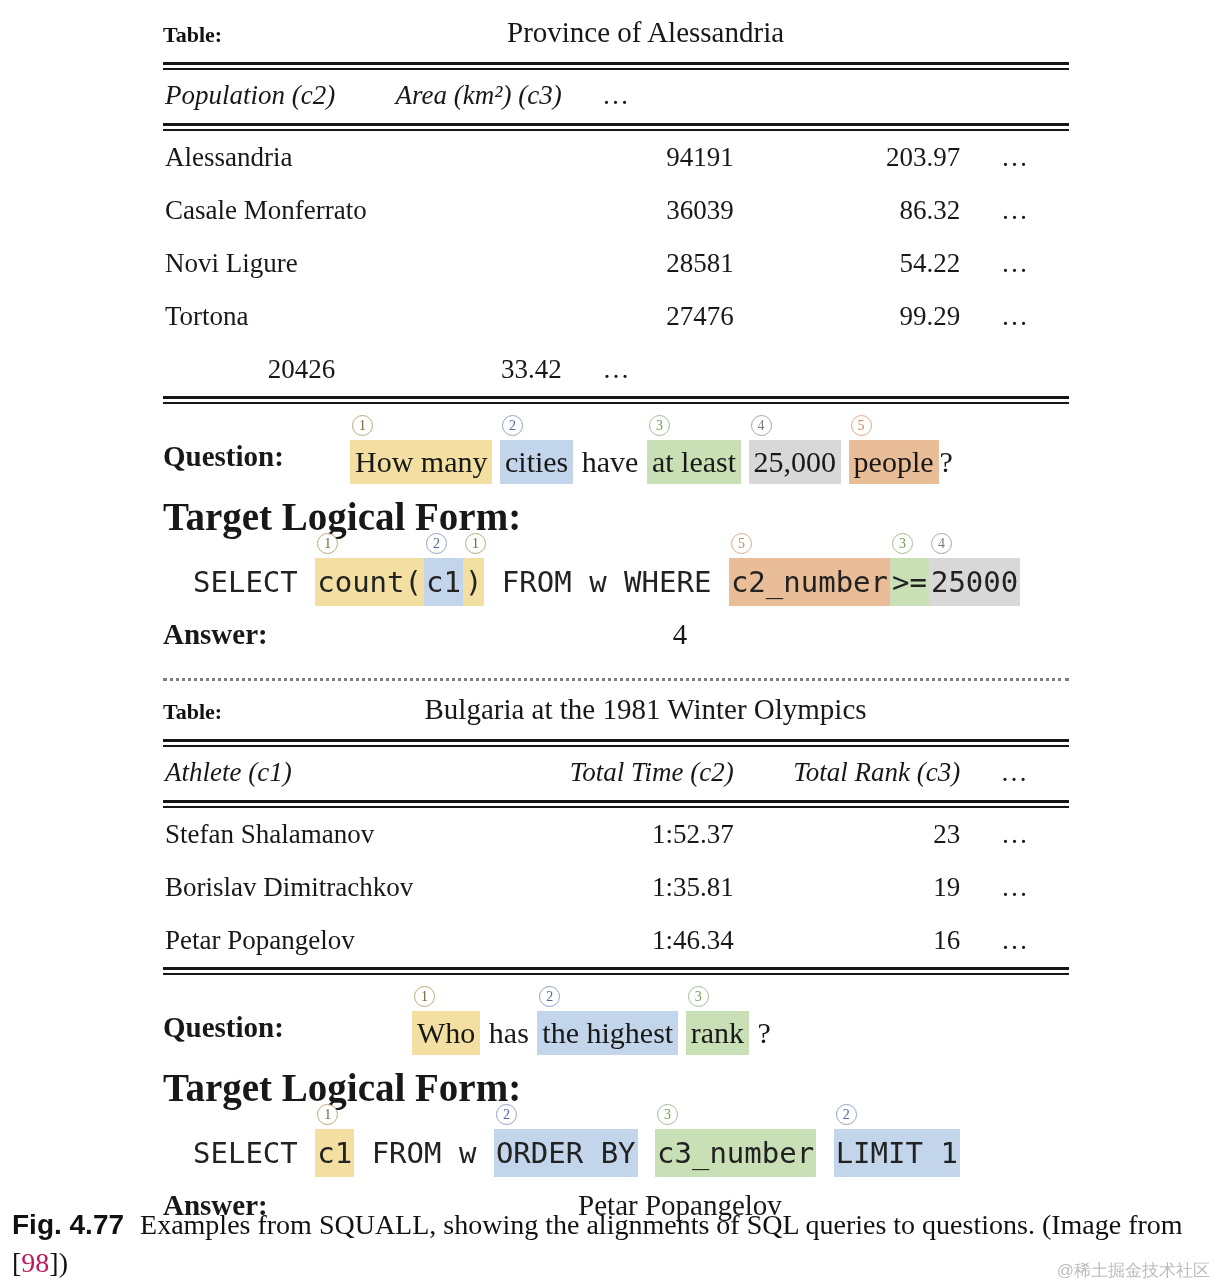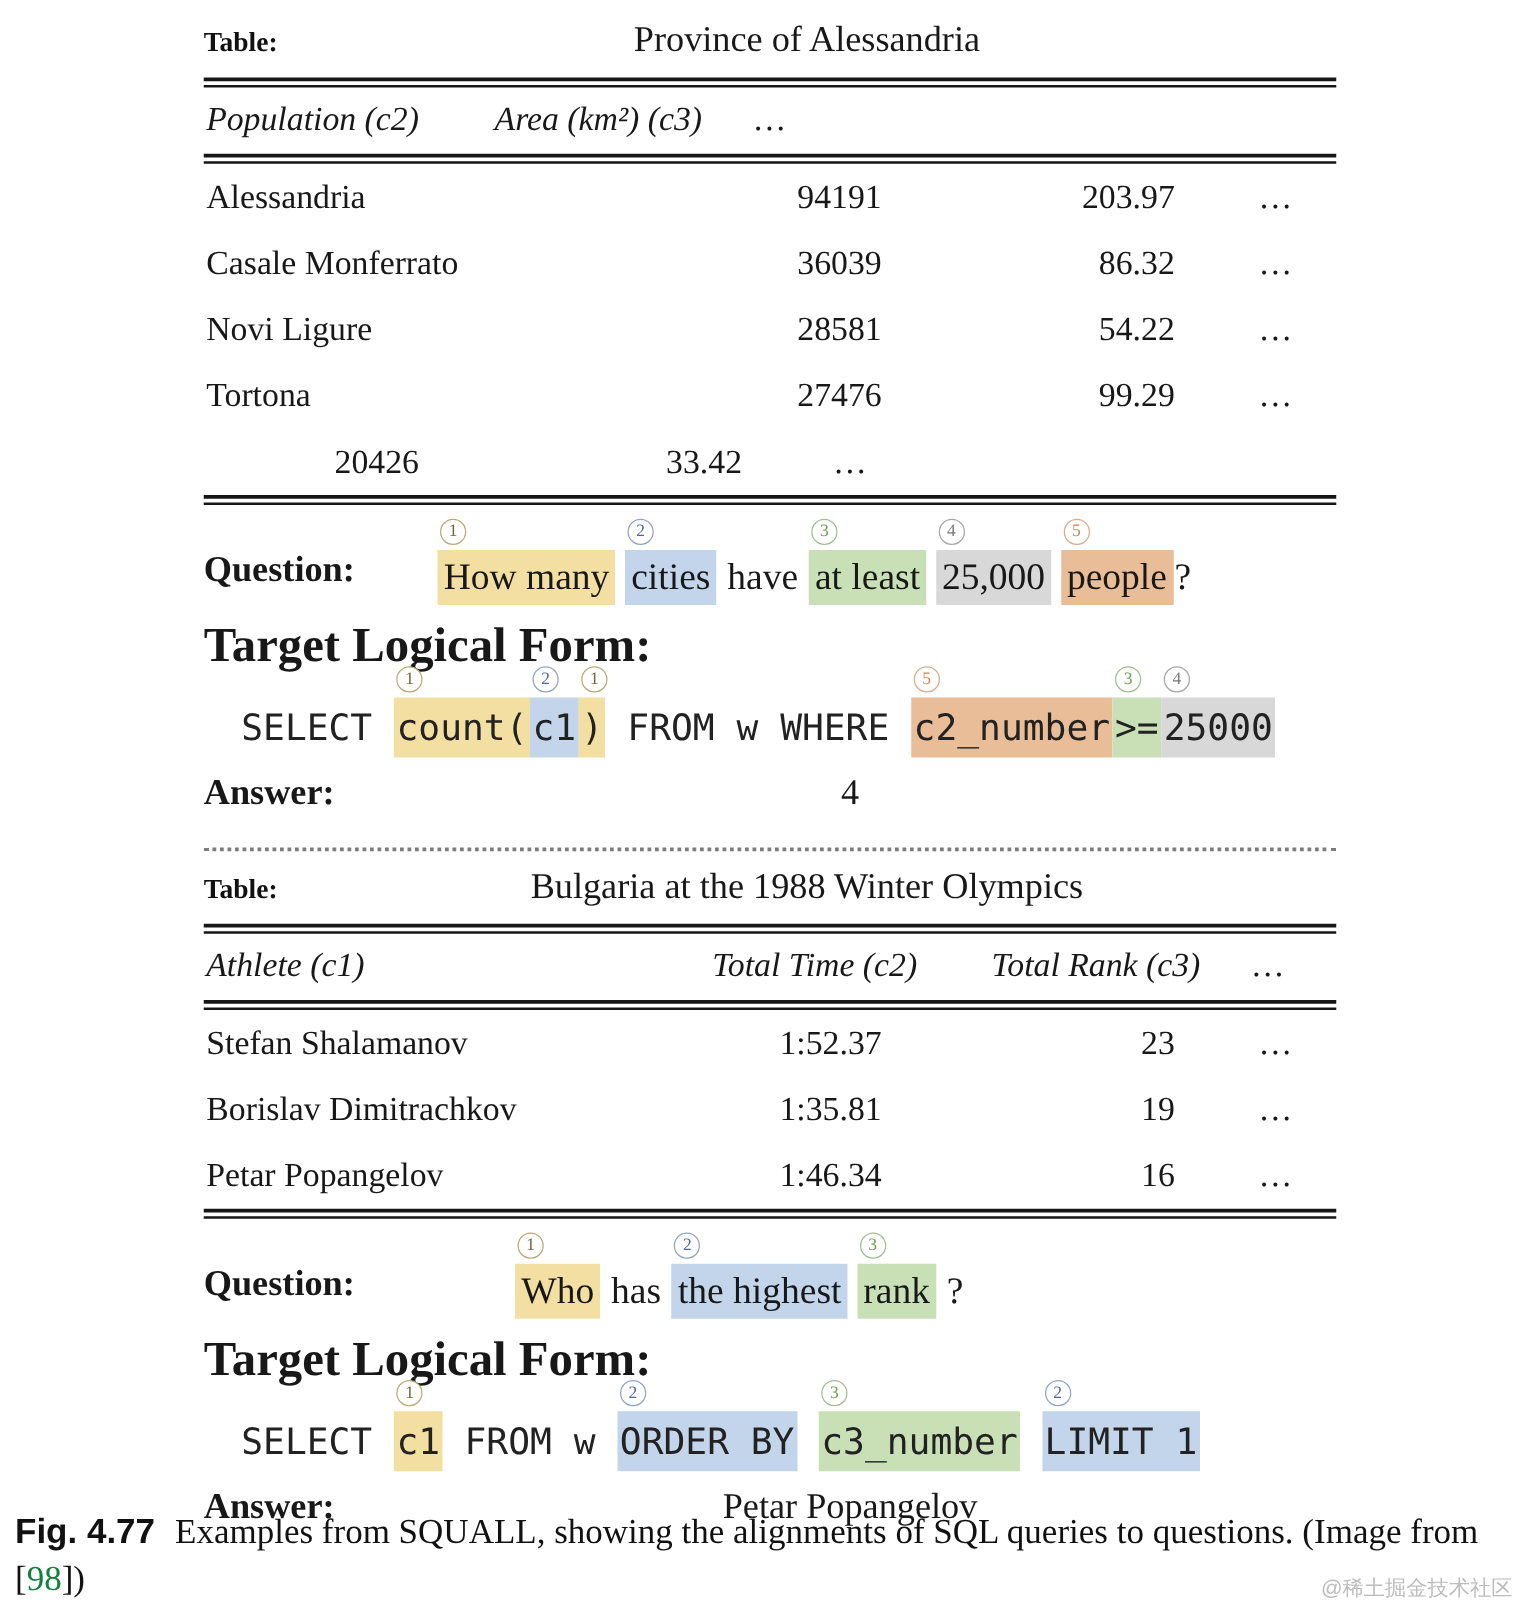--- a/index.html
+++ b/index.html
@@ -13,21 +13,21 @@
   
   .tbl-head-row { display:flex; align-items:baseline; height:46px; }
   .lbl { font-weight:bold; font-size:22px; color:#111; }
   .tbl-title { flex:1; text-align:center; font-size:29px; }
 
   
   .rule-double { height:8px; border-top:3px solid #161616; border-bottom:2px solid #161616; }
 
   
   .dtable .hdr { display:flex; font-style:italic; font-size:27px; padding:10px 0 12px; }
-  .dtable .trow { display:flex; font-size:27px; padding:11px 0;gap:32px; }
+  .dtable .trow { display:flex; font-size:27px; padding:11px 0; }
   .c0 { width:44%; text-align:left; padding-left:2px; }
   .c1 { width:19%; text-align:right; }
   .c2 { width:25%; text-align:right; }
   .c3 { width:12%; text-align:center; }
 
   
   .q-row { display:flex; margin-top:10px; }
   .q-label { width:187px; font-weight:bold; font-size:29px; padding-top:26px; flex:none; }
   .tok-line { padding-top:26px; font-size:30px; line-height:42px; }
   .tok { position:relative; display:inline-block; padding:1px 5px; }
@@ -54,21 +54,21 @@
   .ans-val { width:660px; text-align:center; }
 
   .dot-divider { border-top:3px dotted #7d7d7d; margin:16px 0 12px; height:0; }
 
   
   .caption {
     position:absolute; left:12px; top:1206px; width:1210px;
     font-size:28px; line-height:38px; color:#111;
   }
   .fig-label { font-family:"Liberation Sans", sans-serif; font-weight:bold; margin-right:16px; }
-  .ref-link { color:#15803d; }
+  .ref-link { color:#be185d; }
 
   .watermark {
     position:absolute; right:22px; bottom:6px; color:#bcbcbc;
     font-size:17px; font-family:"Liberation Sans", sans-serif;
   }
 </style>
 </head>
 <body>
 
 <div class="page">
@@ -126,21 +126,21 @@
           <div class="sql-line"><span class="tok plain">SELECT</span> <span class="tok" style="background: rgb(242, 223, 161);"><span class="circ" style="border-color: rgb(185, 170, 116); color: rgb(115, 102, 59);">1</span>count(</span><span class="tok" style="background: rgb(194, 213, 235);"><span class="circ" style="border-color: rgb(147, 163, 198); color: rgb(78, 102, 168);">2</span>c1</span><span class="tok" style="background: rgb(242, 223, 161);"><span class="circ" style="border-color: rgb(185, 170, 116); color: rgb(115, 102, 59);">1</span>)</span> <span class="tok plain">FROM</span> <span class="tok plain">w</span> <span class="tok plain">WHERE</span> <span class="tok" style="background: rgb(233, 189, 151);"><span class="circ" style="border-color: rgb(220, 171, 139); color: rgb(205, 130, 87);">5</span>c2_number</span><span class="tok" style="background: rgb(201, 224, 183);"><span class="circ" style="border-color: rgb(163, 189, 147); color: rgb(111, 158, 83);">3</span>&gt;=</span><span class="tok" style="background: rgb(216, 216, 216);"><span class="circ" style="border-color: rgb(166, 166, 166); color: rgb(123, 123, 123);">4</span>25000</span> </div>
           <div class="ans-row">
             <span class="ans-label">Answer:</span>
             <span class="ans-val">4</span>
           </div>
         </div>
         <div class="dot-divider"></div>
         <div class="example-block">
           <div class="tbl-head-row">
             <span class="lbl">Table:</span>
-            <span class="tbl-title">Bulgaria at the 1988 Winter Olympics</span>
+            <span class="tbl-title">Bulgaria at the 1981 Winter Olympics</span>
           </div>
           <div class="dtable">
             <div class="rule-double"></div>
             <div class="hdr">
               <span class="c0">Athlete (c1)</span>
               <span class="c1">Total Time (c2)</span>
               <span class="c2">Total Rank (c3)</span>
               <span class="c3">…</span>
             </div>
             <div class="rule-double"></div>

